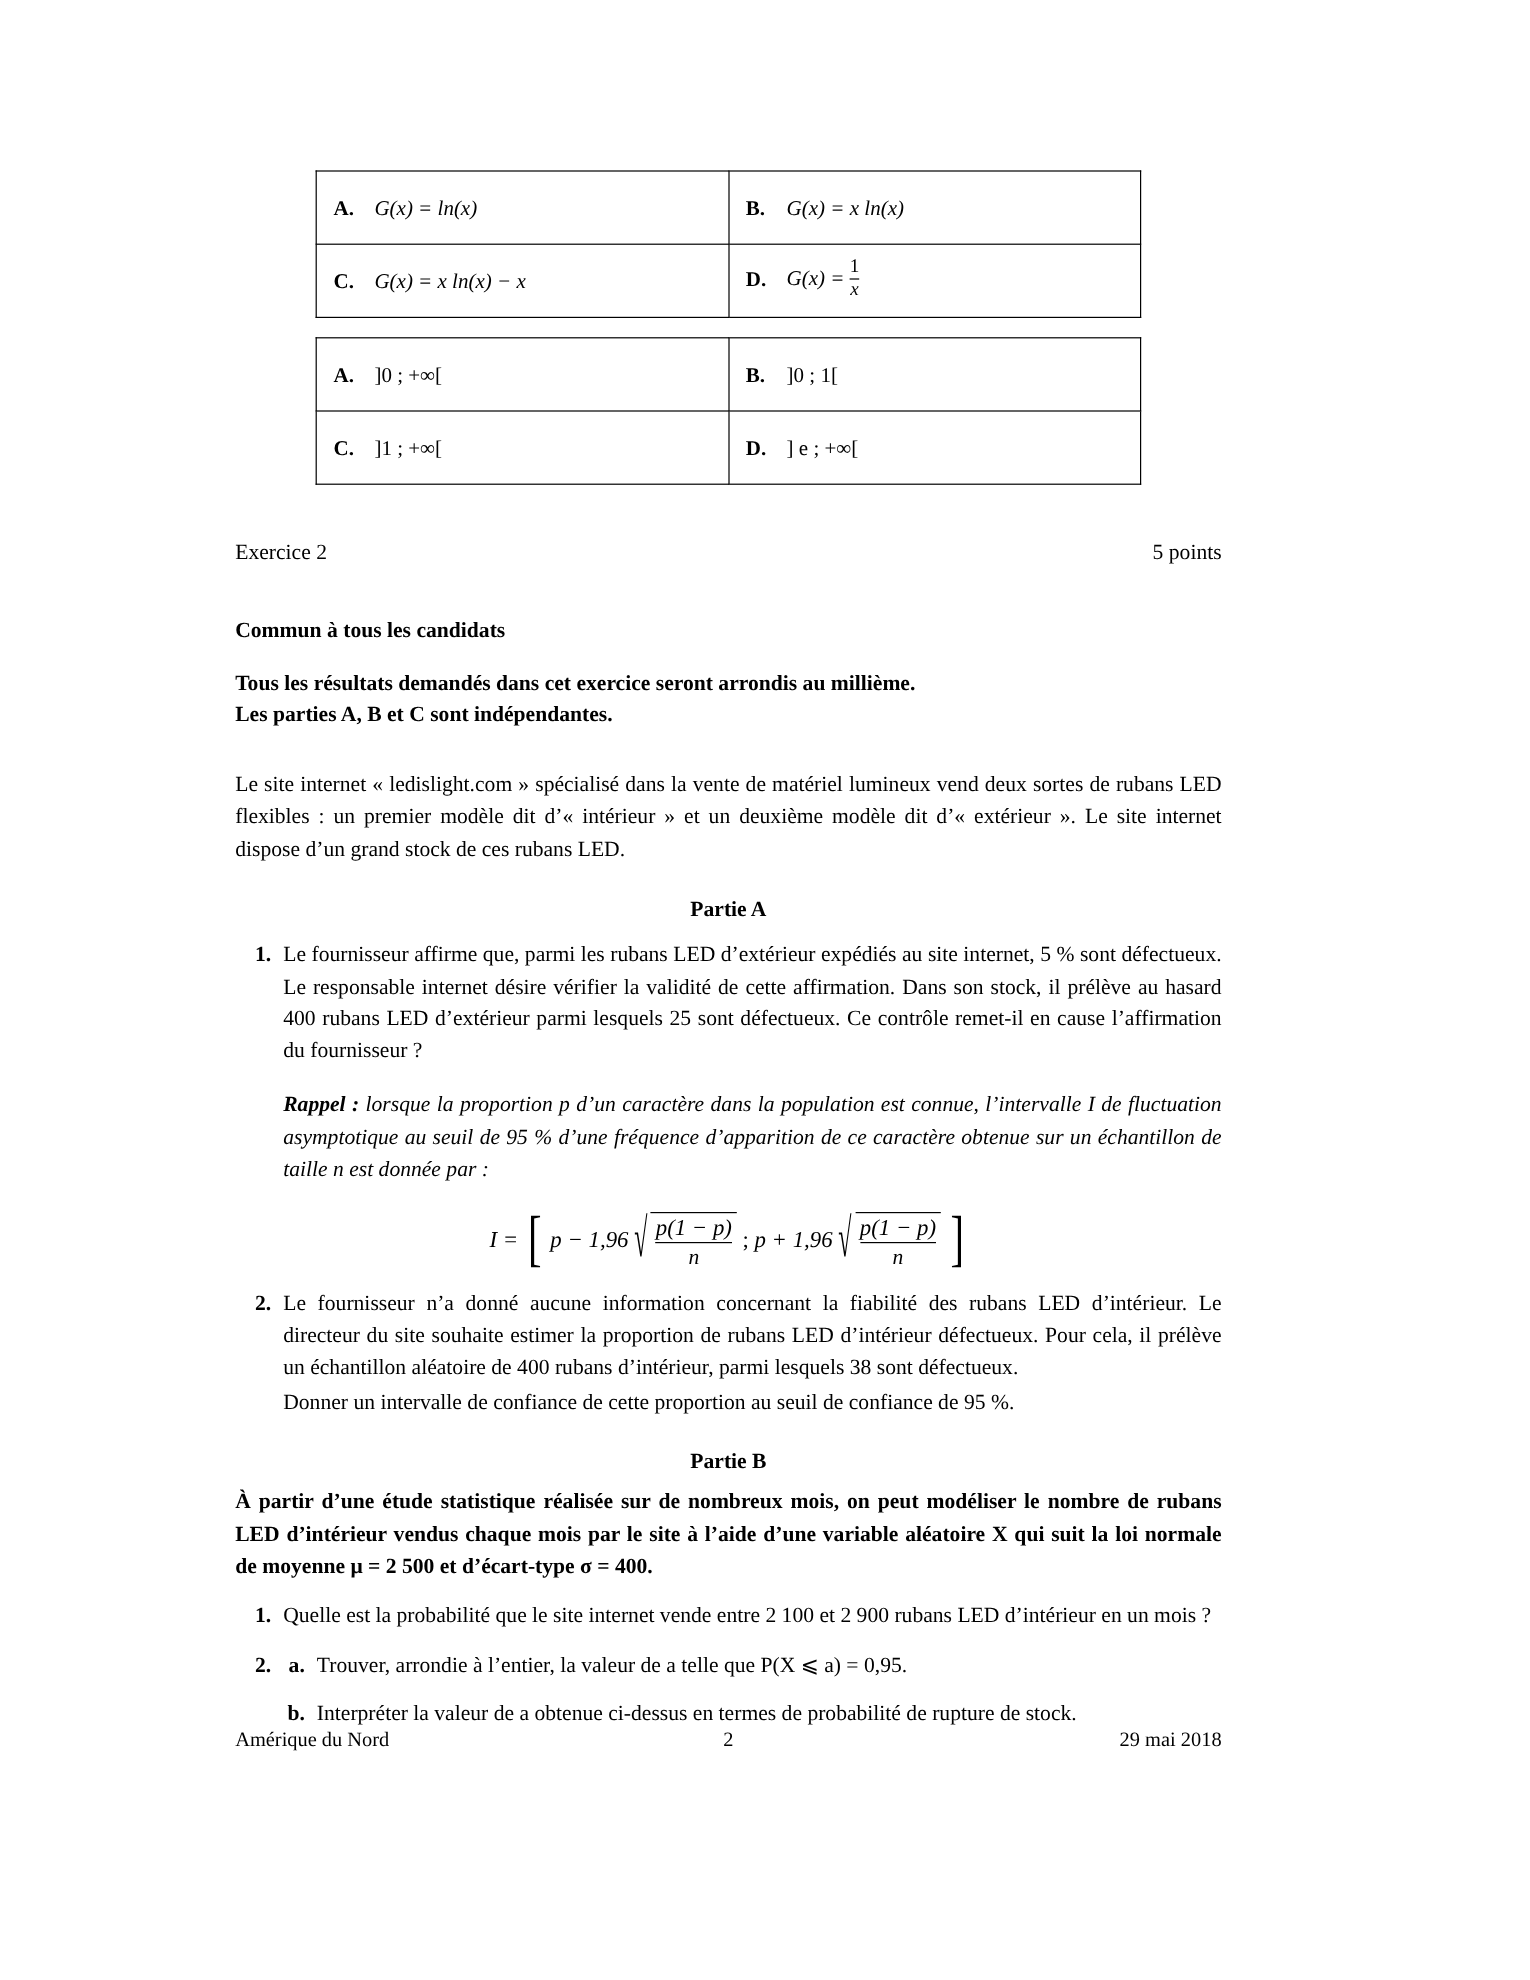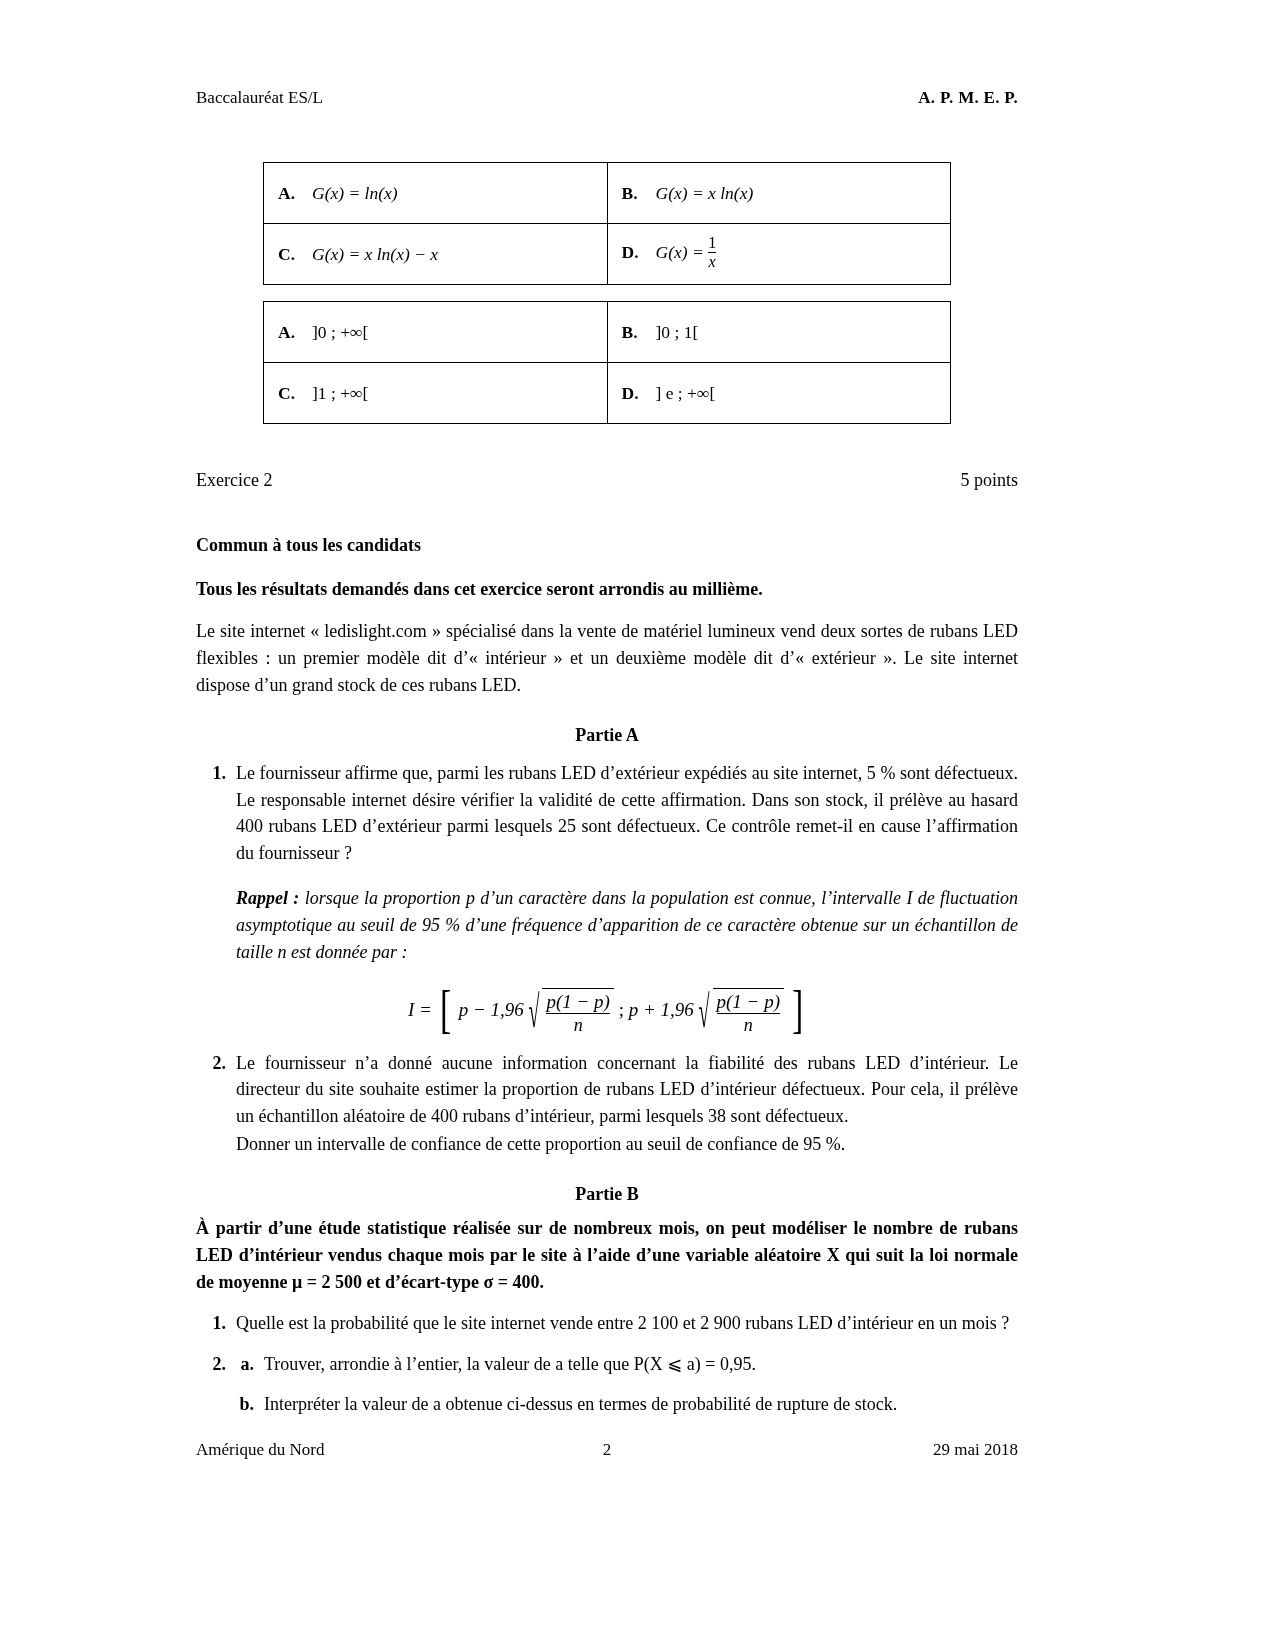--- a/index.html
+++ b/index.html
@@ -86,21 +86,21 @@
     justify-content: space-between;
     font-weight: normal;
     font-size: 18px;
     margin-top: 46px;
   }
   .ex-sub { font-weight: bold; font-size: 18px; margin-top: 44px; }
   .bold-block { font-weight: bold; font-size: 18px; margin-top: 20px; line-height: 1.45; }
 
   .para {
     font-size: 18px;
-    margin-top: 16px;
+    margin-top: 32px;
     line-height: 1.5;
     text-align: justify;
   }
   .centered-title {
     text-align: center;
     font-weight: bold;
     font-size: 18px;
     margin-top: 26px;
     margin-bottom: 6px;
   }
@@ -179,24 +179,20 @@
   }
   .footer .mid { position: absolute; left: 50%; transform: translateX(-50%); }
 </style>
 </head>
 <body>
 
 <div class="page">
 
   <div class="content">
 
-    <div class="hdr">
-      <div class="hdr-left">Baccalauréat ES/L</div>
-      <div class="hdr-right">A. P. M. E. P.</div>
-    </div>
 
     <div style="margin-top:54px;">
       <table class="qcm-table">
         <tbody>
             <tr>
           <td>
             <span class="qcm-lbl">A.</span><span class="math">G(x) = ln(x)</span>
           </td>
           <td>
             <span class="qcm-lbl">B.</span><span class="math">G(x) = x ln(x)</span>
@@ -243,20 +239,21 @@
     </div>
 
     <div class="ex-head">
       <span>Exercice 2</span>
       <span>5 points</span>
     </div>
     <div class="ex-sub">Commun à tous les candidats</div>
 
     <div class="bold-block">
       <div>Tous les résultats demandés dans cet exercice seront arrondis au millième.</div>
+      <div>Les parties A, B et C sont indépendantes.</div>
     </div>
 
     <div class="para">Le site internet « ledislight.com » spécialisé dans la vente de matériel lumineux vend deux sortes de rubans LED flexibles : un premier modèle dit d’« intérieur » et un deuxième modèle dit d’« extérieur ». Le site internet dispose d’un grand stock de ces rubans LED.</div>
 
     <div class="centered-title">Partie A</div>
 
     <div class="item">
       <span class="mark">1.</span>
       <span class="body">Le fournisseur affirme que, parmi les rubans LED d’extérieur expédiés au site internet, 5 % sont défectueux. Le responsable internet désire vérifier la validité de cette affirmation. Dans son stock, il prélève au hasard 400 rubans LED d’extérieur parmi lesquels 25 sont défectueux. Ce contrôle remet-il en cause l’affirmation du fournisseur ?</span>
     </div>

